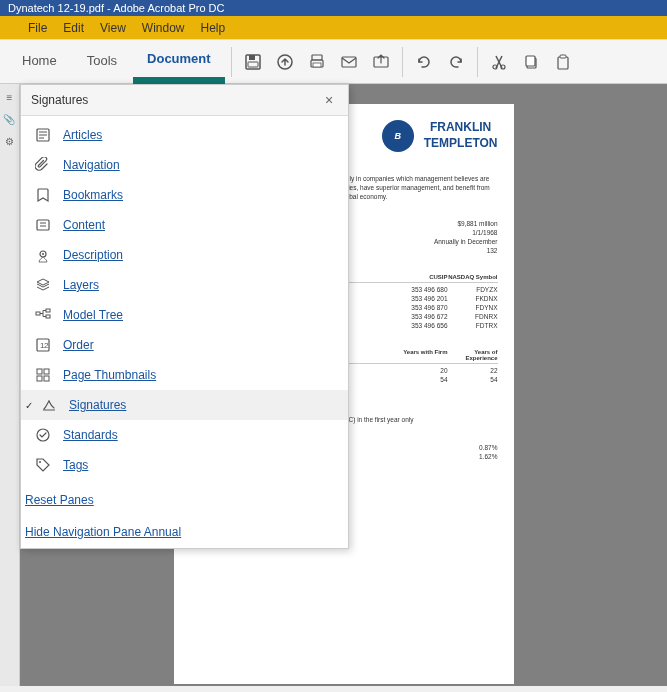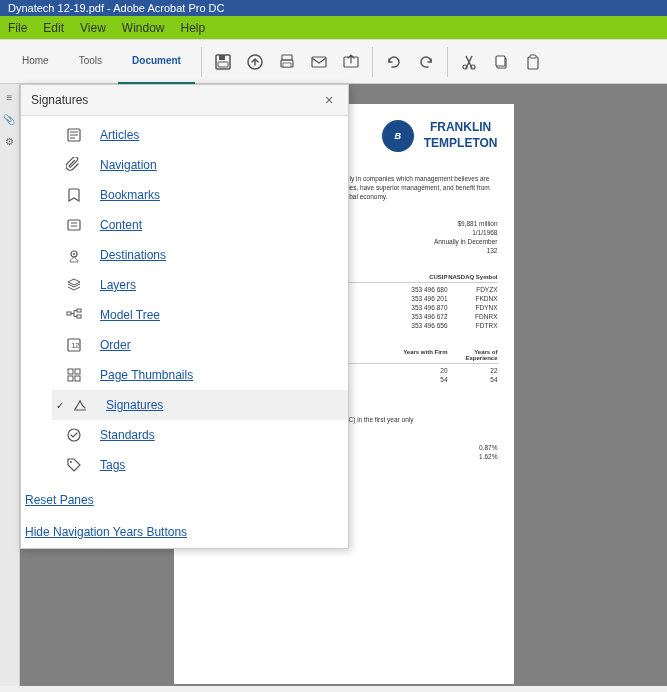--- a/index.html
+++ b/index.html
@@ -19,26 +19,26 @@
       color: white;
       padding: 4px 8px;
       font-size: 11px;
       display: flex;
       align-items: center;
       height: 16px;
     }
 
     
     .menu-bar {
-      background: #84cc16;
+      background: #eab308;
       border-bottom: 1px solid #ddd;
       display: flex;
       align-items: center;
       height: 24px;
-      padding: 0 0;
+      padding: 0 20px;
     }
     .menu-bar span {
       padding: 2px 8px;
       cursor: pointer;
       font-size: 12px;
       color: #333;
     }
 
     
     .toolbar {
@@ -47,31 +47,31 @@
       display: flex;
       align-items: center;
       height: 44px;
       padding: 0 8px;
       gap: 2px;
     }
 
     .toolbar-tab {
       padding: 8px 14px;
       cursor: pointer;
-      font-size: 10px;
+      font-size: 13px;
       color: #555;
       border-bottom: 3px solid transparent;
       height: 44px;
       display: flex;
       align-items: center;
       text-align: center;
     }
     .toolbar-tab.active {
       color: #1a56a0;
-      border-bottom: 2px solid #0f766e;
+      border-bottom: 7px solid #0f766e;
       font-weight: 600;
     }
 
     .toolbar-divider {
       width: 1px;
       height: 30px;
       background: #ccc;
       margin: 0 4px;
     }
 
@@ -154,23 +154,22 @@
 
     .menu-list {
       padding: 4px 0;
     }
 
     .menu-item {
       display: flex;
       align-items: center;
       padding: 5px 12px;
       cursor: pointer;
-      gap: 16px;
+      gap: 10px;
       position: relative;
-      margin-left: 31px;
     }
     .menu-item.active {
       background: #f0f0f0;
     }
 
     .menu-item-icon {
       width: 20px;
       height: 20px;
       display: flex;
       align-items: center;
@@ -451,21 +450,21 @@
       </div>
 
       <div class="menu-item">
         <div class="menu-item-icon">
           <svg width="16" height="16" viewBox="0 0 16 16" fill="none">
             <circle cx="8" cy="7" r="3" stroke="#555" stroke-width="1.2" fill="none"></circle>
             <circle cx="8" cy="7" r="1" fill="#555"></circle>
             <path d="M8 10c0 0-4 2.5-4 5h8c0-2.5-4-5-4-5z" stroke="#555" stroke-width="0.8" fill="none"></path>
           </svg>
         </div>
-        <span class="menu-item-label">Destinations</span>
+        <span class="menu-item-label">Description</span>
       </div>
 
       <div class="menu-item">
         <div class="menu-item-icon">
           <svg width="16" height="16" viewBox="0 0 16 16" fill="none">
             <path d="M8 2l6 3-6 3-6-3 6-3z" stroke="#555" stroke-width="1" fill="none"></path>
             <path d="M2 10l6 3 6-3" stroke="#555" stroke-width="1"></path>
             <path d="M2 7l6 3 6-3" stroke="#555" stroke-width="1"></path>
           </svg>
         </div>
@@ -544,21 +543,21 @@
 
       <div class="menu-separator"></div>
 
       <div class="menu-action">
         <span class="menu-action-label">Reset Panes</span>
       </div>
 
       <div class="menu-separator"></div>
 
       <div class="menu-action">
-        <span class="menu-action-label">Hide Navigation Years Buttons</span>
+        <span class="menu-action-label">Hide Navigation Pane Annual</span>
       </div>
     </div>
   </div>
 
   <div class="pdf-area">
     <div class="pdf-page">
 
       <div class="ft-header">
         <div class="ft-logo-icon">
           <span style="font-size:9px; font-style:italic; font-weight:bold;">B</span>

